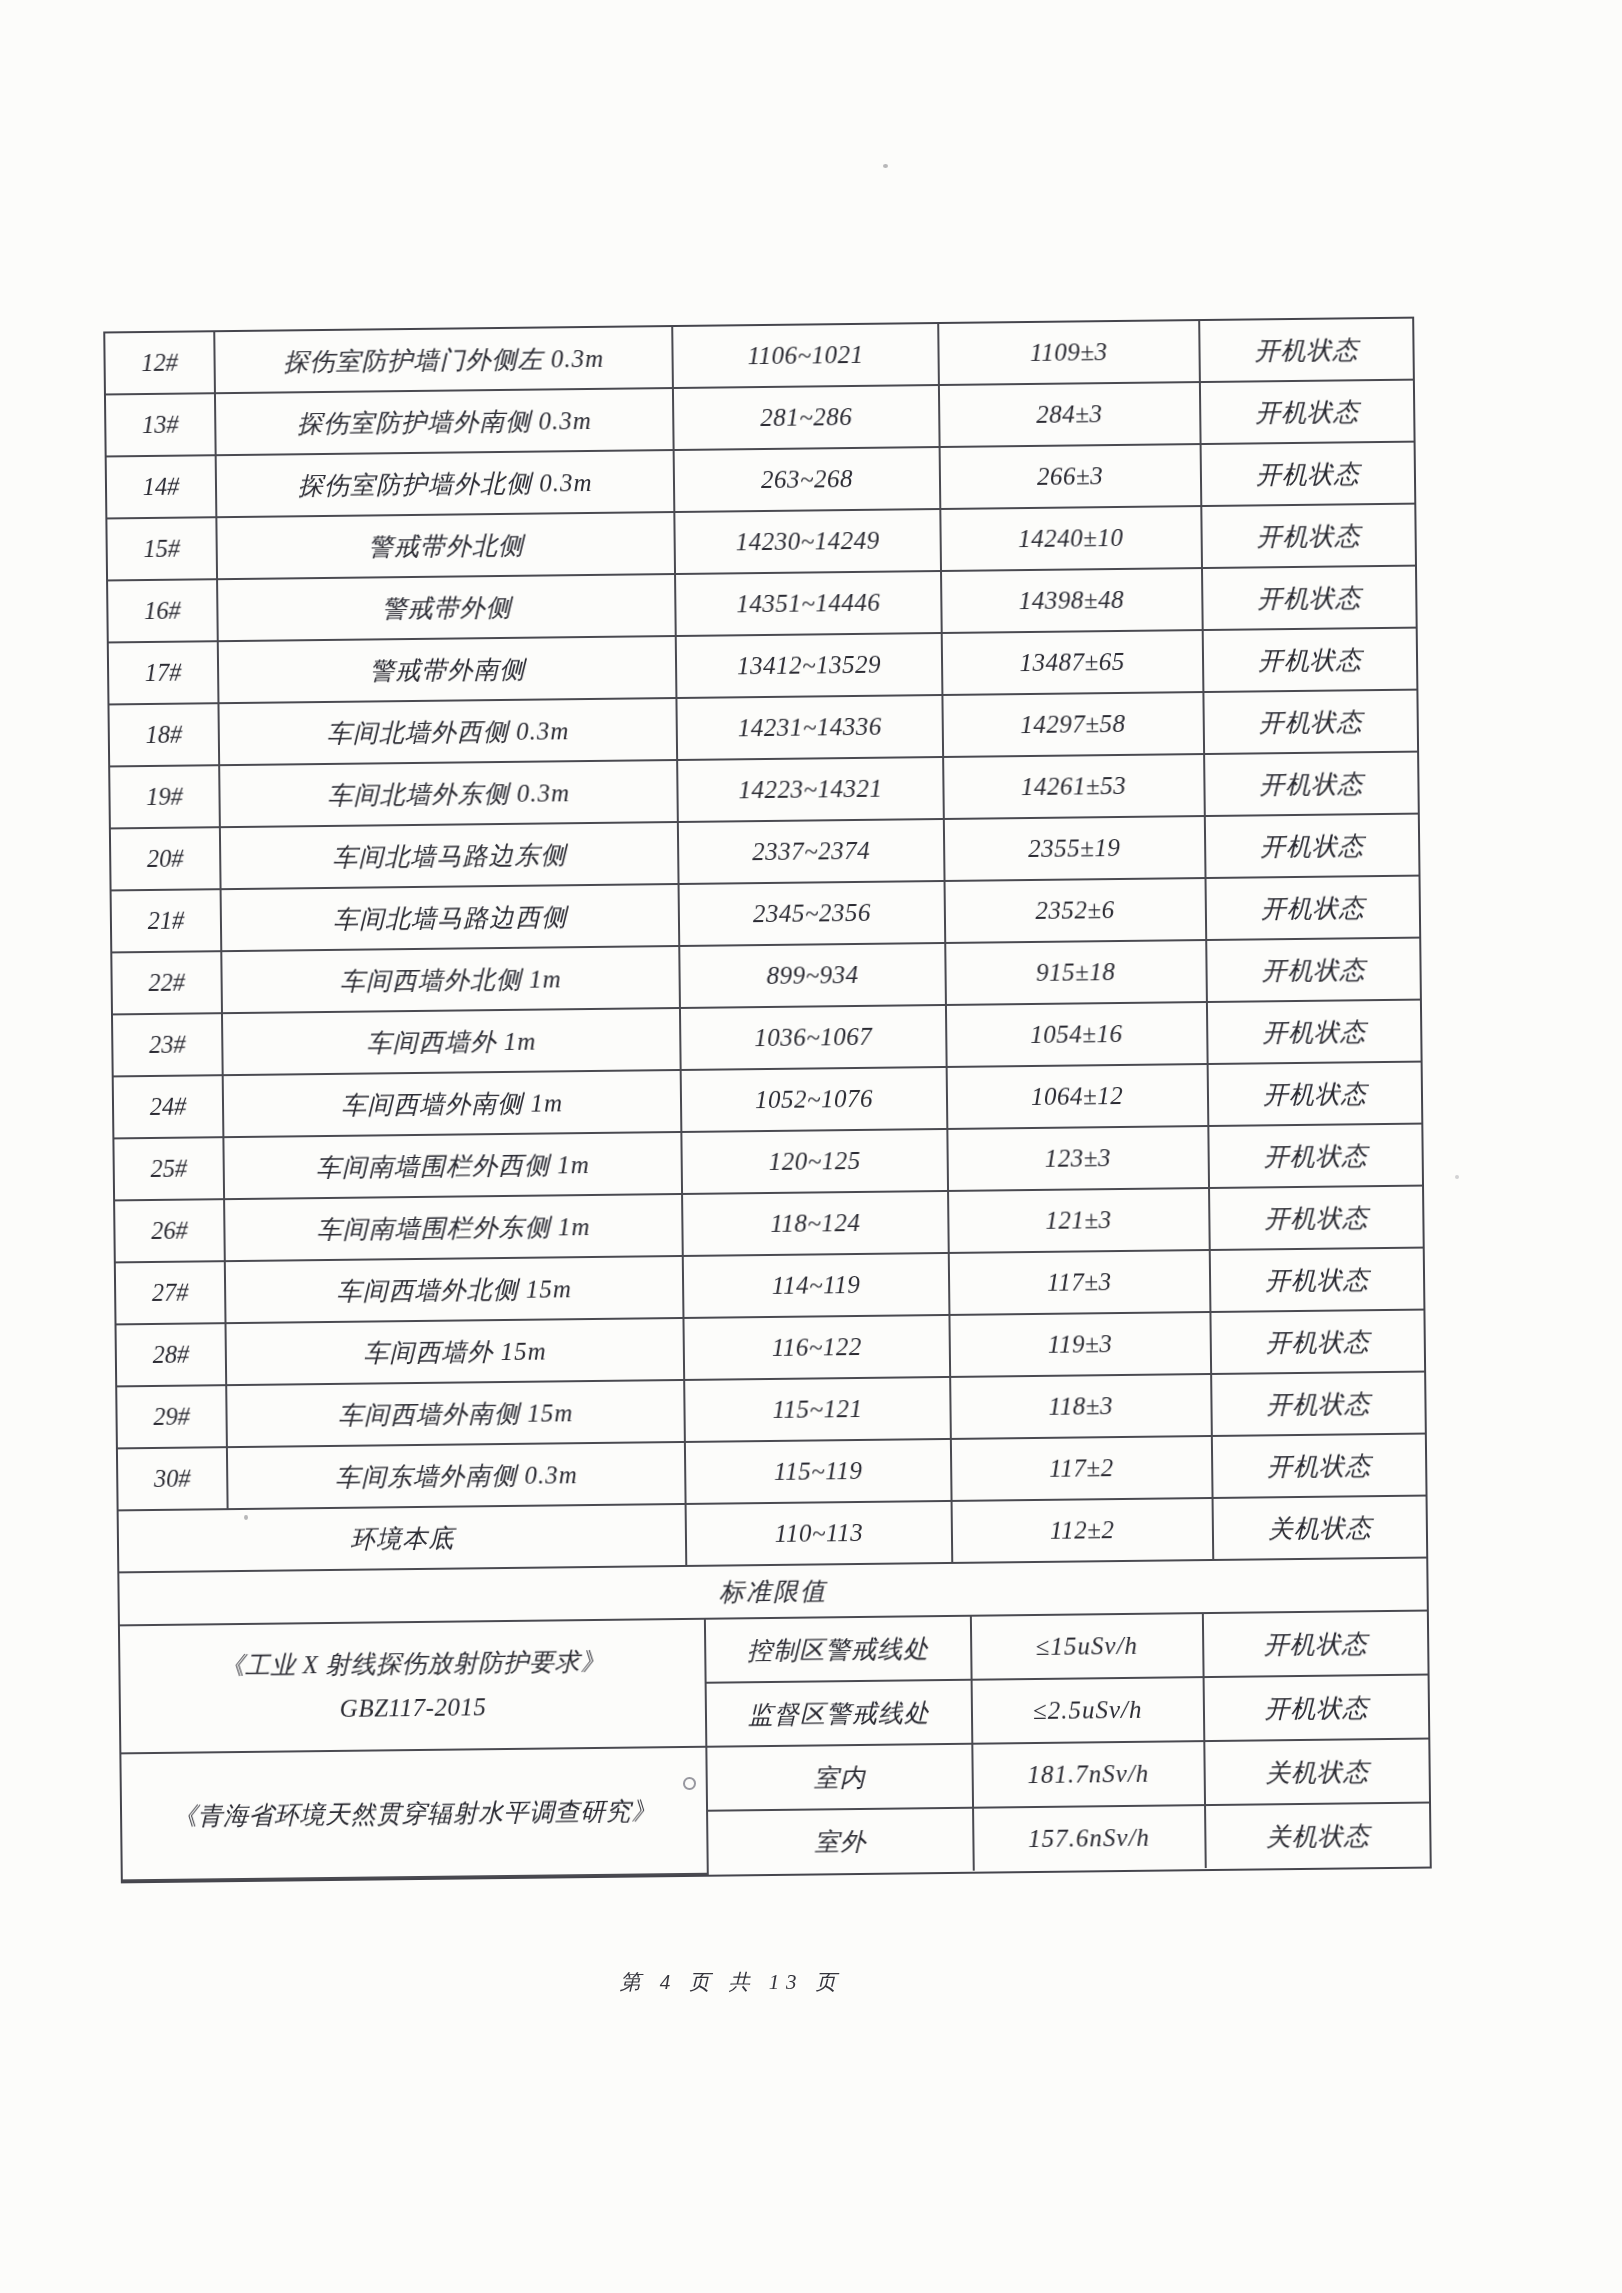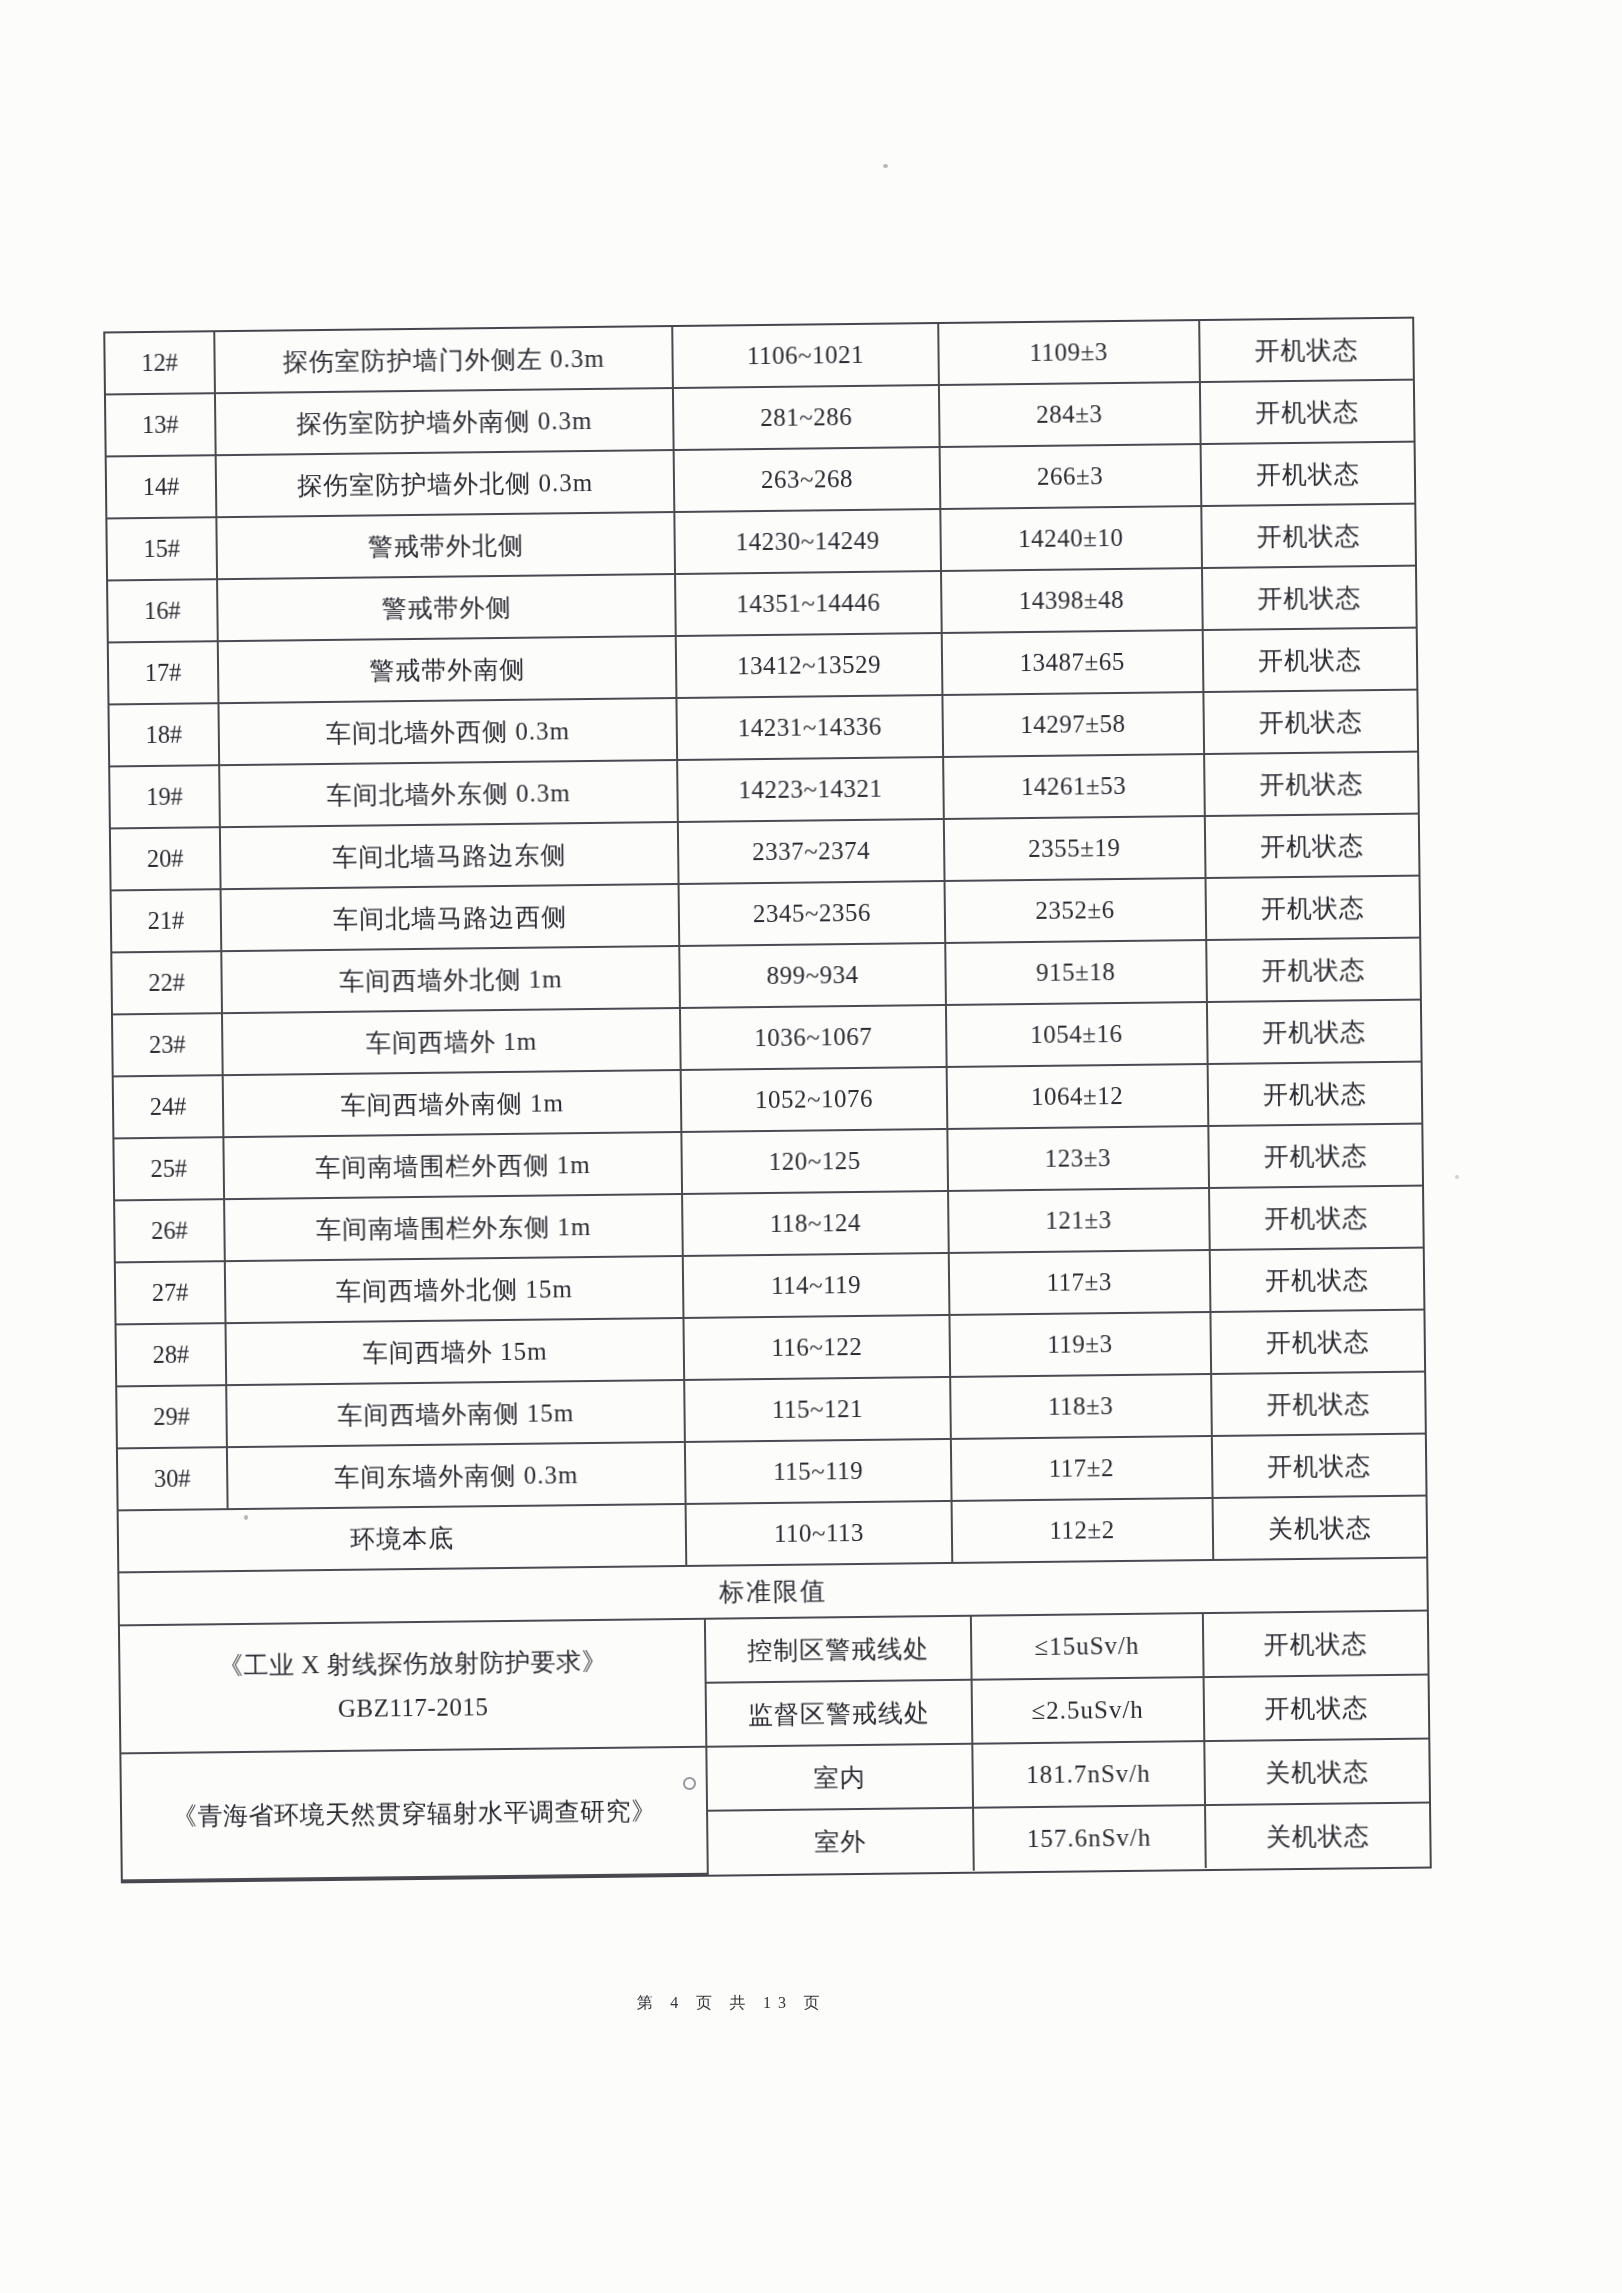--- a/index.html
+++ b/index.html
@@ -4,21 +4,21 @@
 <style>
   html,body{margin:0;padding:0;}
   body{
     width:1623px;height:2294px;
     background:#fcfcfa;
     font-family:"Liberation Serif","DejaVu Serif",serif;
     color:#2b2b33;
     position:relative;
     overflow:hidden;
   }
-  .page{position:absolute;inset:0;}
+  .page{position:absolute;inset:0;font-style:italic;}
 
   .table-wrap{
     position:absolute;
     left:112px;top:324px;width:1307px;
     transform:rotate(-0.65deg);
     transform-origin:50% 50%;
     border:2.9px solid #45454c;
     filter:blur(0.2px);
   }
   table{border-collapse:collapse;width:1307px;table-layout:fixed;}
@@ -45,23 +45,22 @@
 
   .tblB td{height:62px;}
   .tblB tr:last-child td{border-bottom:none;}
   .tblB .name-cell{font-size:25px;letter-spacing:0.5px;line-height:1.2;}
   .tblB .name-cell .nline{margin:13.7px 0;}
 
   .footer{
     position:absolute;
     left:0;top:1968px;width:1463px;
     text-align:center;
-    font-size:16px;letter-spacing:6.8px;
+    font-size:21px;letter-spacing:6.8px;
     color:#34343c;
-    margin-top:25px;
   }
 
   .speck{position:absolute;background:rgba(70,70,80,.38);border-radius:50%;}
   .speck.s1{left:883px;top:164px;width:4.9px;height:3.9px;}
   .speck.s2{left:244px;top:1515px;width:3.9px;height:4.9px;}
   .speck.s3{left:1455px;top:1175px;width:3.9px;height:3.9px;opacity:.6;}
   .artifact-ring{
     position:absolute;left:683px;top:1777px;width:8.8px;height:8.8px;
     border:2px solid rgba(70,70,85,.55);border-radius:50%;
     transform:rotate(-0.65deg);

